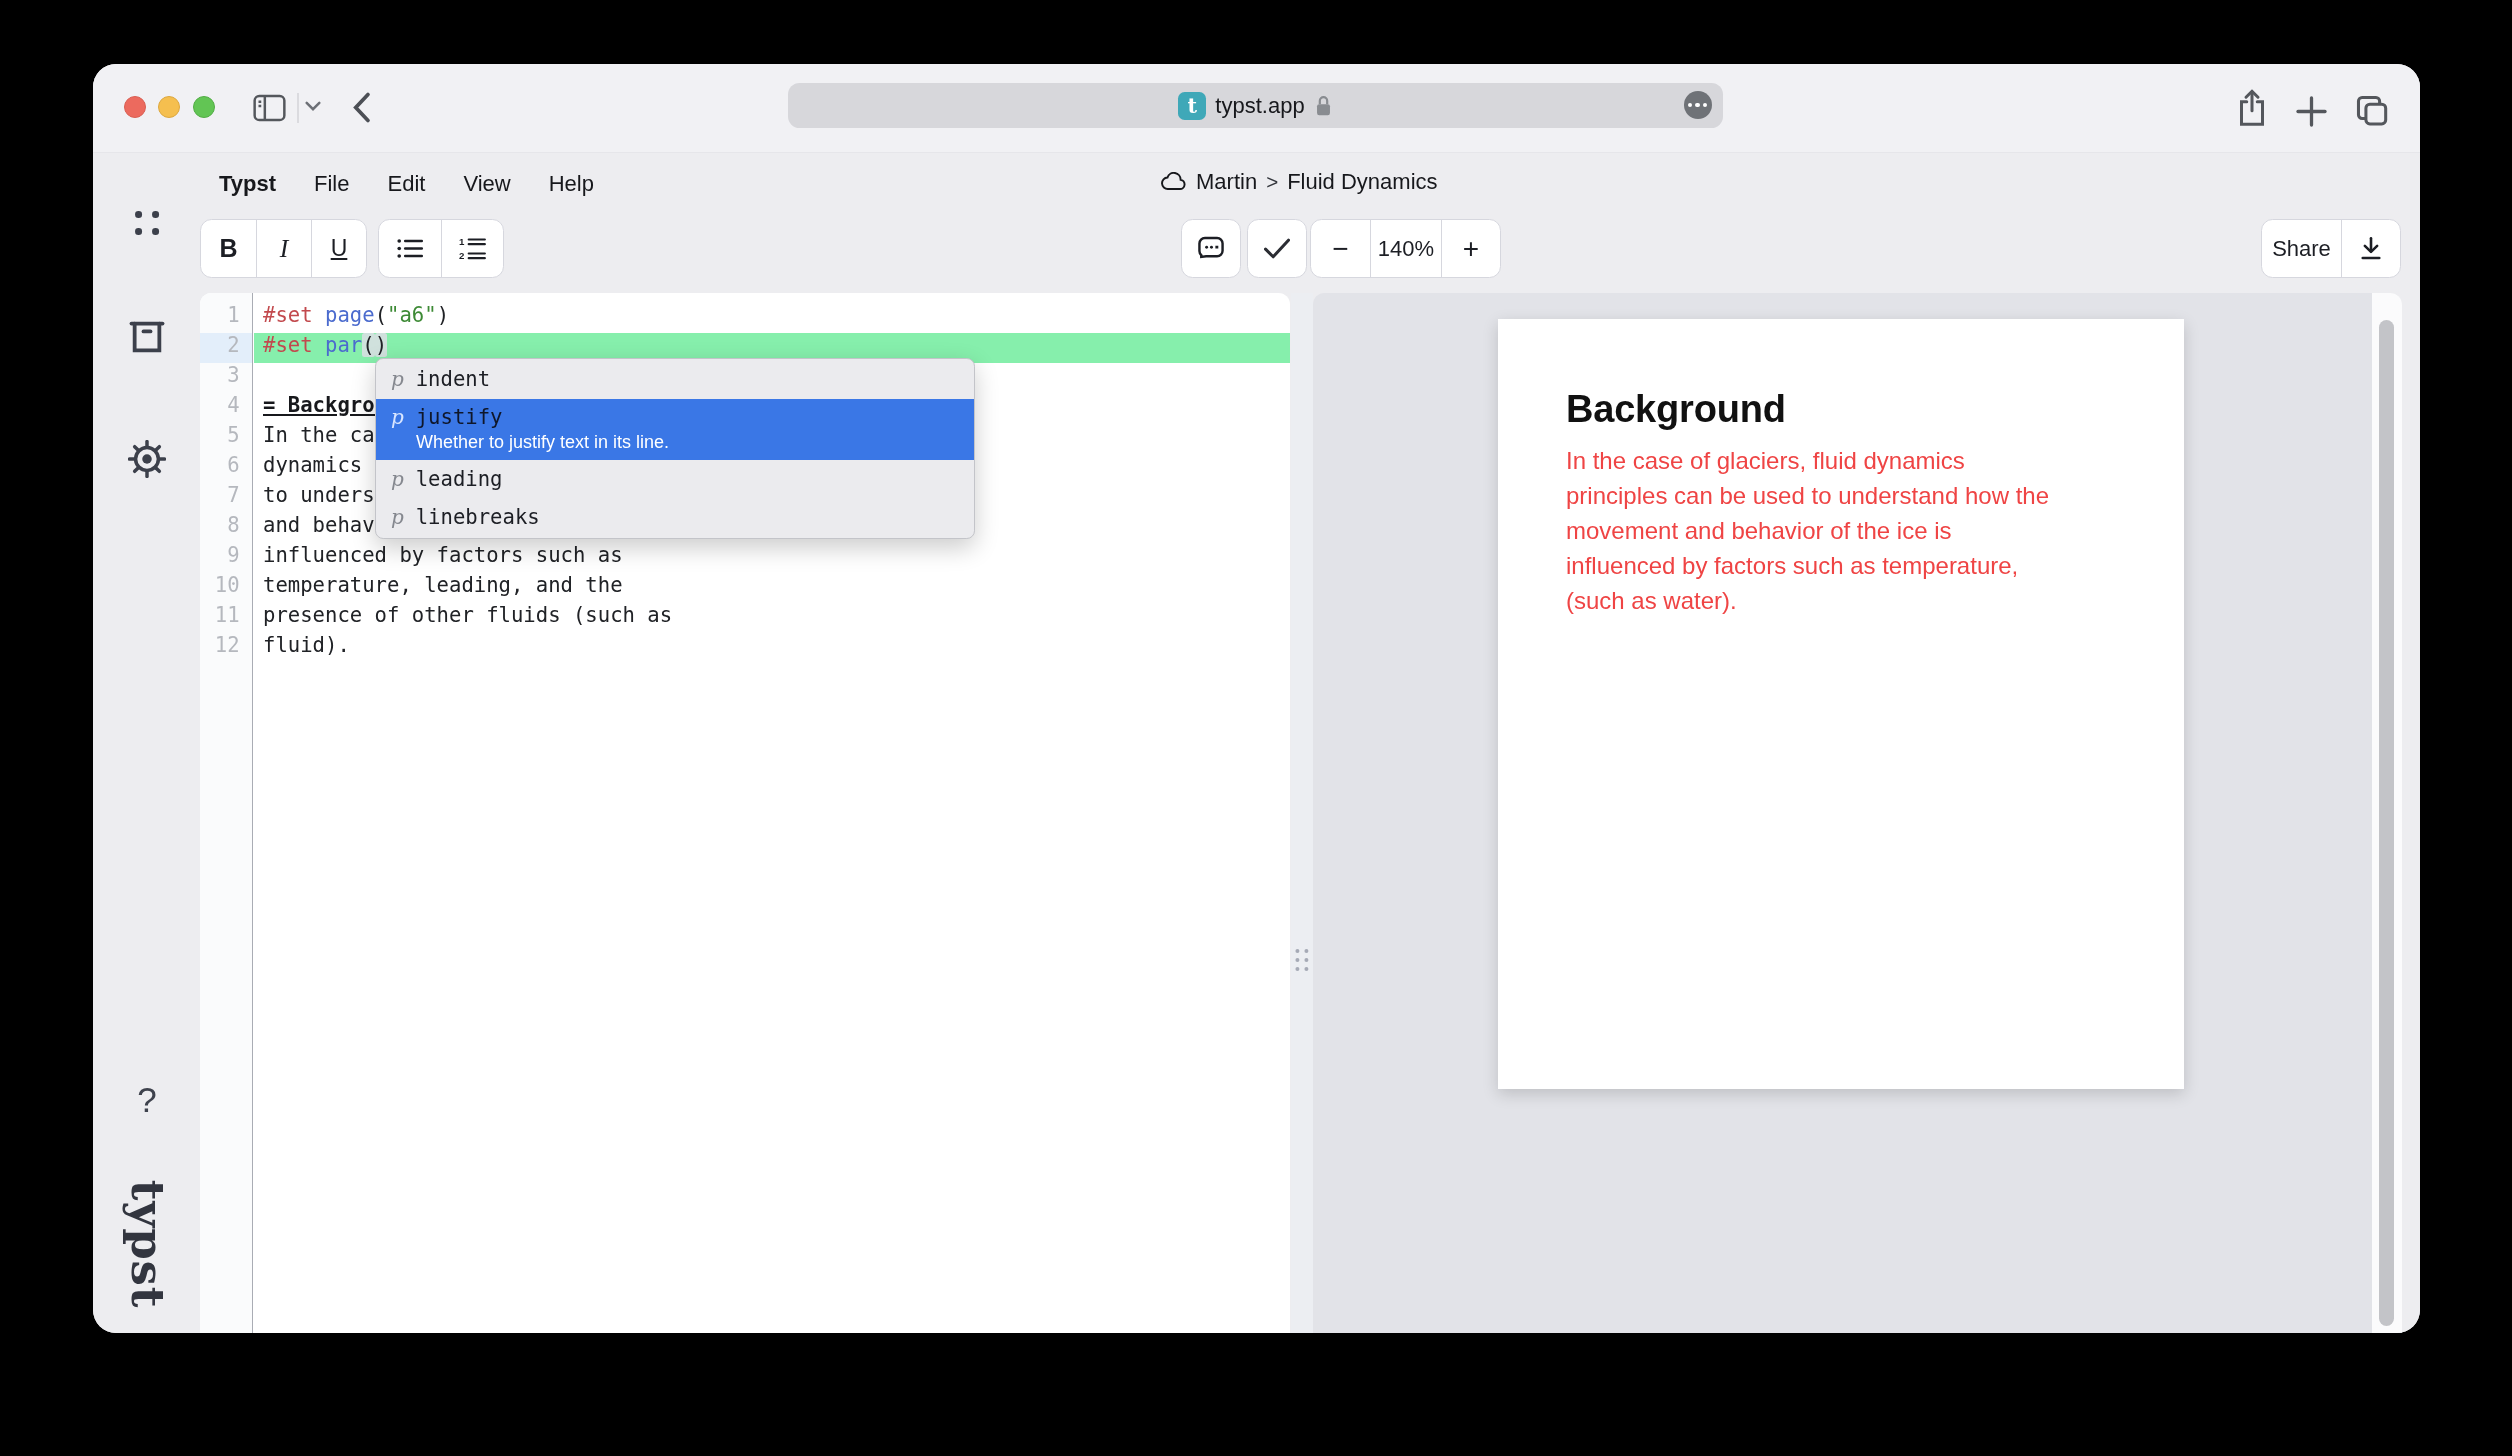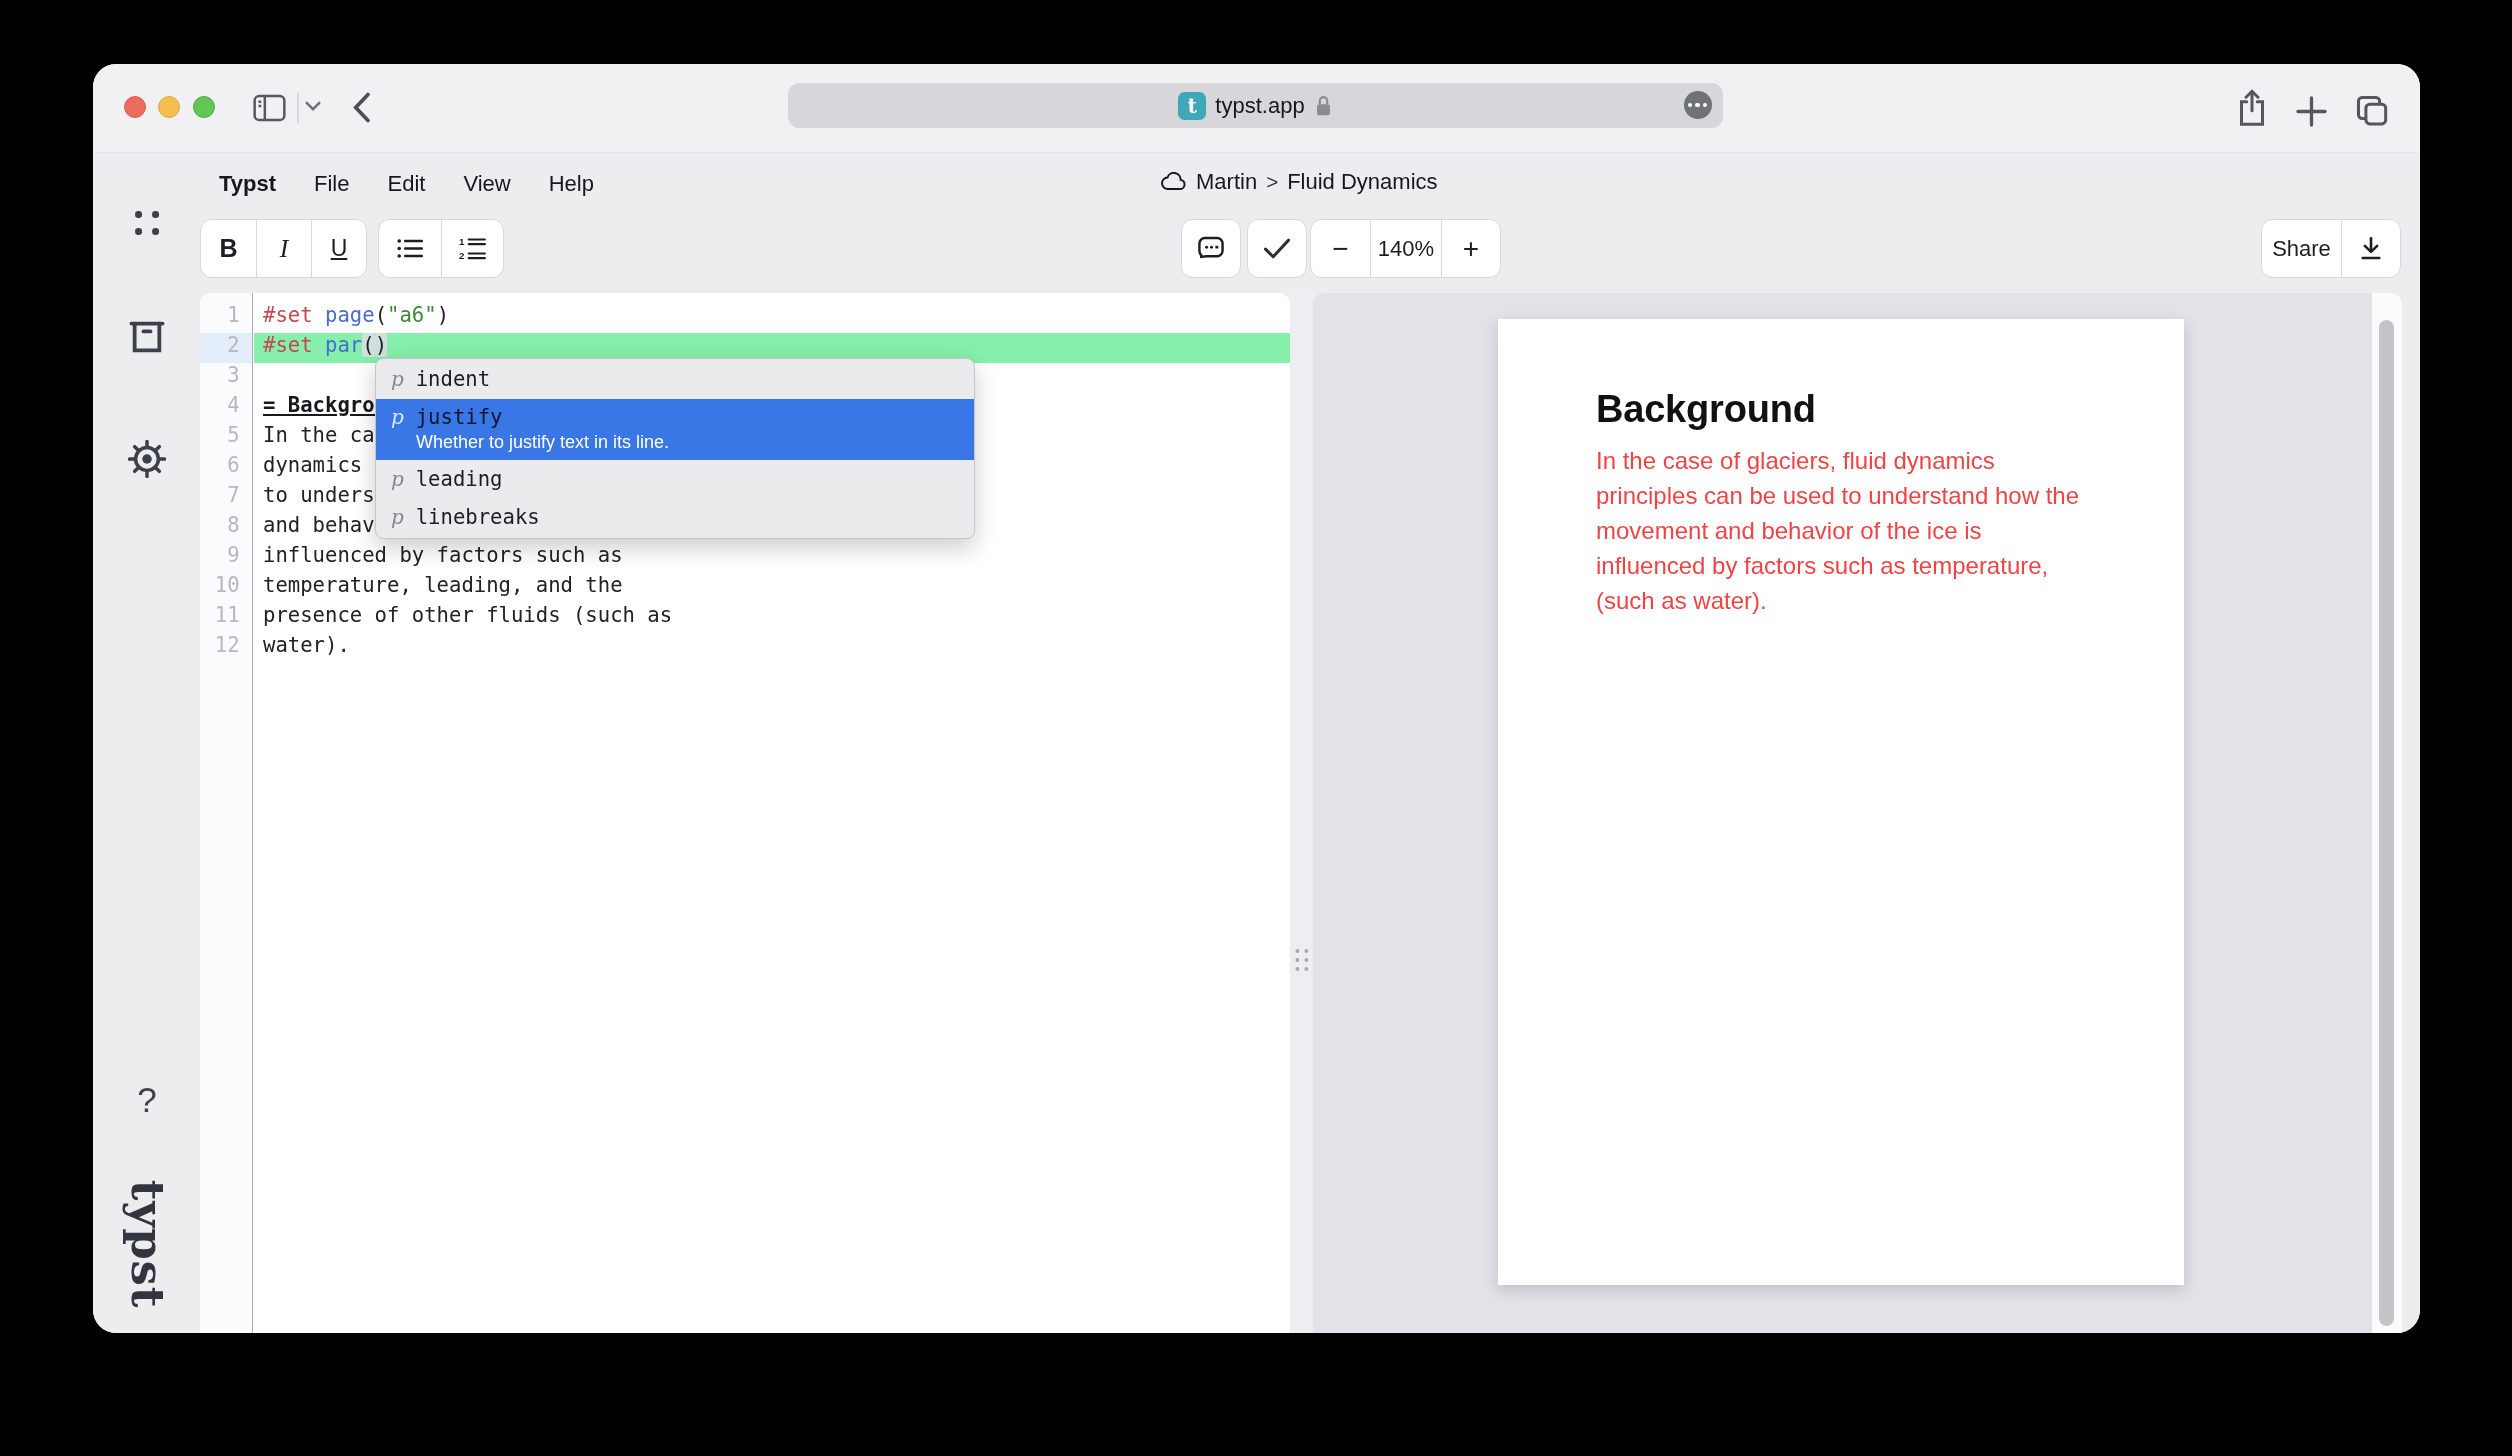--- a/index.html
+++ b/index.html
@@ -84,21 +84,21 @@
   .ac-item.sel .ac-label{color:#0f172a}
   .ac-item.sel .ac-kind{color:#d9e6ff}
 
   
   .divider{position:absolute;left:1198px;top:140px;width:22px;bottom:0;background:#eceef2}
   .handle{position:absolute;left:50%;top:656px;transform:translateX(-50%);display:grid;grid-template-columns:4.1px 4.1px;grid-gap:5px}
   .handle i{width:4.1px;height:4.1px;border-radius:50%;background:#a6aab6}
 
   
   .preview{position:absolute;left:1220px;top:140px;width:1089px;bottom:0;background:#e2e3e8;border-radius:11.5px 11.5px 0 0}
-  .page{position:absolute;left:185px;top:26px;width:686px;height:966px;background:#fff;box-shadow:0 5px 15px rgba(0,0,0,.16);padding:69px 98px}
+  .page{position:absolute;left:185px;top:26px;width:686px;height:770px;background:#fff;box-shadow:0 5px 15px rgba(0,0,0,.16);padding:69px 68px}
   .page-h{font-size:38px;font-weight:bold;color:#111;letter-spacing:-0.2px;margin-bottom:11.5px}
   .pline{font-size:24px;line-height:35px;color:#ef4444}
   .scrolltrack{position:absolute;right:0;top:0;bottom:0;width:30px;background:#fbfbfc;border-radius:0 11.5px 0 0}
   .scrollthumb{position:absolute;left:6.6px;width:15.7px;top:27px;bottom:7.4px;background:#c3c4c8;border-radius:8.2px}
 
   svg{display:block}
 </style>
 </head>
 <body>
 
@@ -300,21 +300,21 @@
               <div class="crow act"><span class="tk-kw">#set</span><span class="tk-pl"> </span><span class="tk-fn">par</span><span class="tk-bh">(</span><span class="tk-bh">)</span></div>
               <div class="crow"></div>
               <div class="crow"><span class="tk-hd">= Background</span></div>
               <div class="crow"><span class="tk-pl">In the case of glaciers, fluid</span></div>
               <div class="crow"><span class="tk-pl">dynamics principles can be used</span></div>
               <div class="crow"><span class="tk-pl">to understand how the movement</span></div>
               <div class="crow"><span class="tk-pl">and behavior of the ice is</span></div>
               <div class="crow"><span class="tk-pl">influenced by factors such as</span></div>
               <div class="crow"><span class="tk-pl">temperature, leading, and the</span></div>
               <div class="crow"><span class="tk-pl">presence of other fluids (such as</span></div>
-              <div class="crow"><span class="tk-pl">water).</span></div>
+              <div class="crow"><span class="tk-pl">fluid).</span></div>
             </div>
           </div>
       </div>
 
       <div class="ac">
           <div class="ac-item">
             <div class="ac-row">
               <span class="ac-kind">p</span>
               <span class="ac-label">indent</span>
             </div>

